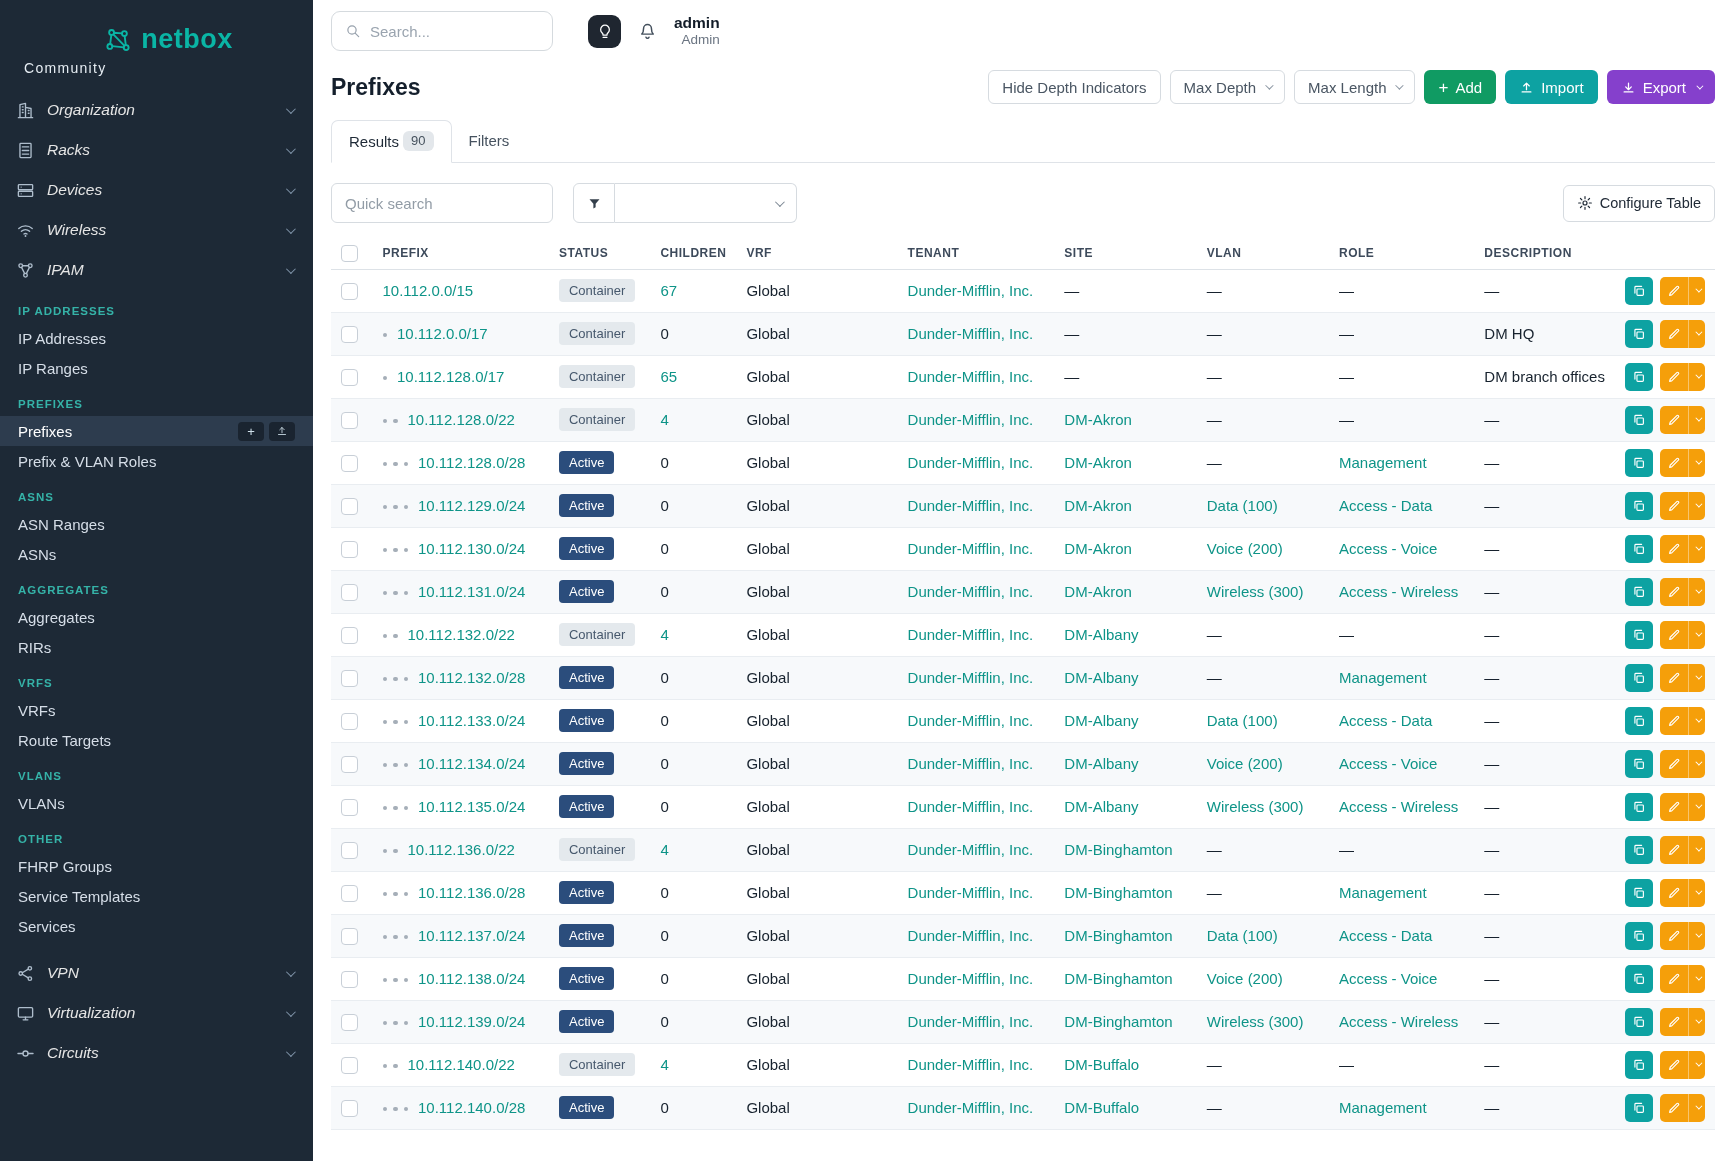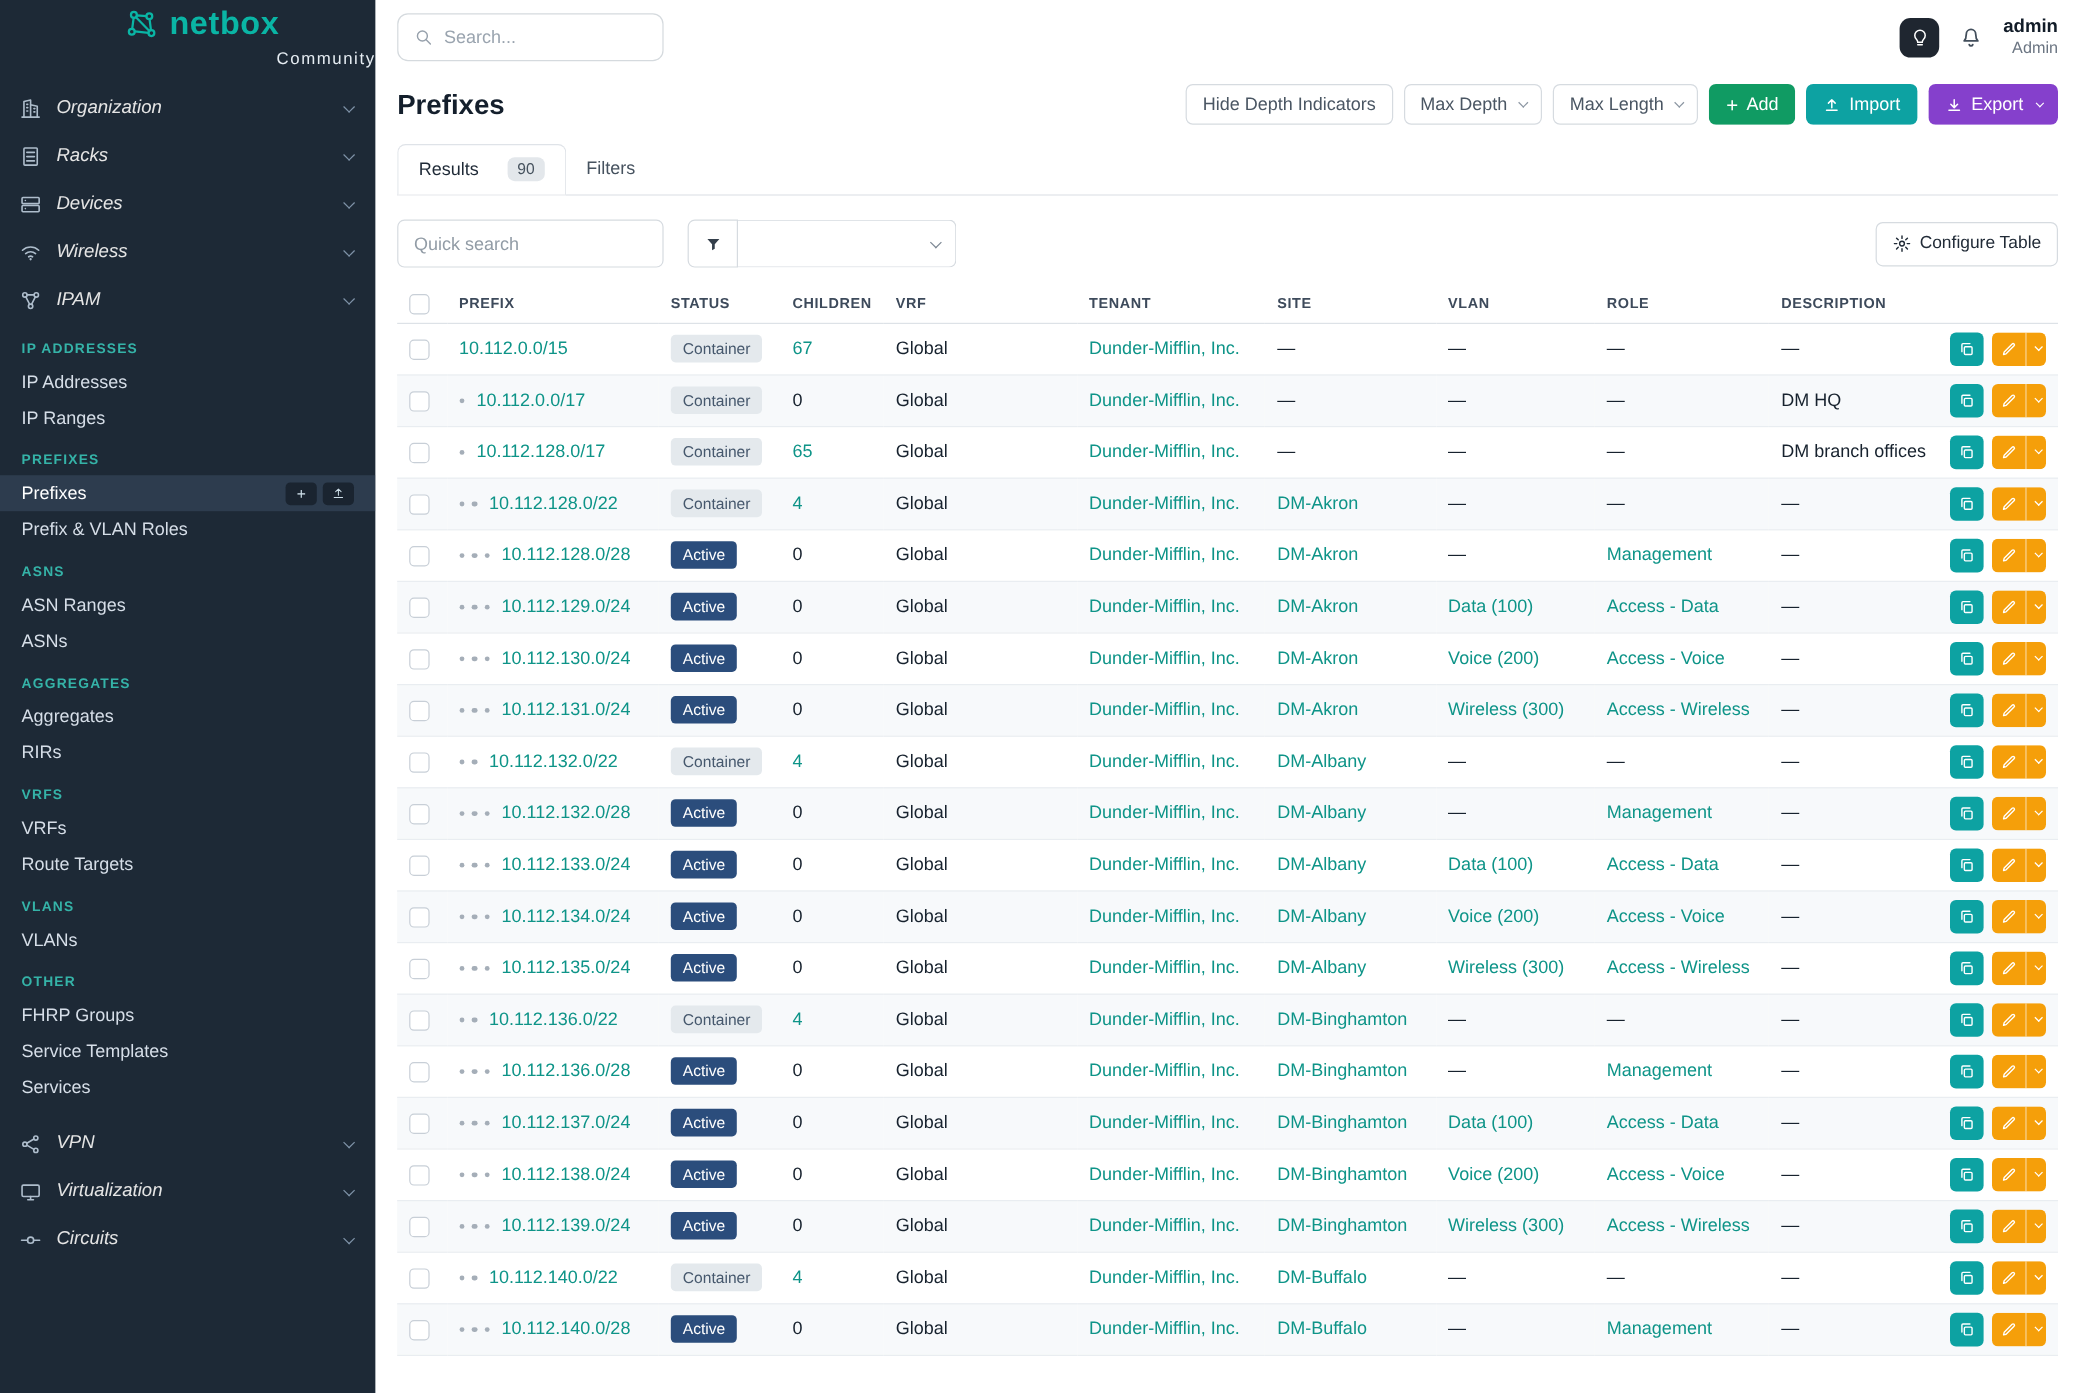--- a/index.html
+++ b/index.html
@@ -19,21 +19,21 @@
   }
   svg { display:block; }
   .icon svg { width: 19px; height: 19px; }
 
   
   .sidebar {
     width: 313px; flex: 0 0 313px; height: 100%;
     background: var(--sidebar_bg, #1d2936);
     color: #d9e1ea; overflow: hidden; display: flex; flex-direction: column;
   }
-  .logo-area { padding: 4px 0 14px; text-align: right; cursor: pointer; margin-left: 24px; }
+  .logo-area { padding: 24px 0 14px; text-align: left; cursor: pointer; margin-left: 24px; }
   .brand-row { display: flex; align-items: center; justify-content: center; gap: 9px; }
   .logo-mark { color: var(--brand_teal, #0ab5a5); }
   .logo-mark svg { width: 28px; height: 28px; }
   .brand-text { color: var(--brand_teal, #0ab5a5); font-size: 27px; font-weight: bold; letter-spacing: .5px; }
   .subtitle { margin-top: 5px; color: #e6edf3; font-size: 14px; letter-spacing: 1.3px; }
   .nav { flex: 1; overflow: hidden; }
   .nav-item {
     display: flex; align-items: center; gap: 12px; height: 40px;
     padding: 0 16px; font-size: 15.5px; color: #e5e5e5; cursor: pointer; font-style: italic;
   }
@@ -58,21 +58,21 @@
   .mini-btn {
     background: #1a2430; color: #cfe0ea; border-radius: 4px;
     min-width: 26px; height: 19px; display: flex; align-items: center; justify-content: center;
     font-size: 13px; cursor: pointer;
   }
   .mini-btn svg { width: 12px; height: 12px; }
   .bottom-items { margin-top: 12px; }
 
   
   .main { flex: 1; display: flex; flex-direction: column; min-width: 0; background: #fff; }
-  .topbar { height: 62px; display: flex; align-items: center; justify-content: space-between; padding: 0 18px; }
+  .topbar { height: 62px; display: flex; align-items: center; padding: 0 18px; gap: 35px; }
   .search-box {
     width: 222px; height: 40px; border: 1px solid #d5dade; border-radius: 9px;
     display: flex; align-items: center; gap: 9px; padding: 0 13px; color: #97a1ac;
   }
   .search-box .icon svg { width: 16px; height: 16px; }
   .search-box input { border: none; outline: none; width: 100%; font-size: 15px; font-family: inherit; color: var(--text); }
   .search-box input::placeholder { color: #9aa4af; }
   .topbar-right { display: flex; align-items: center; gap: 16px; }
   .bulb-btn {
     width: 33px; height: 33px; background: #1f2630; border: none; border-radius: 9px;
@@ -99,21 +99,21 @@
   .btn-add { background: var(--green, #109b63); color: #fff; }
   .btn-add .plus { font-size: 17px; line-height: 1; }
   .btn-import { background: var(--teal_button, #0da2a2); color: #fff; }
   .btn-export { background: var(--purple, #8540cc); color: #fff; }
   .btn .bicon svg { width: 15px; height: 15px; }
   .btn-export .chev { width: 5px; height: 5px; color: #fff; margin-left: 3px; }
 
   .tabs { display: flex; margin-top: 16px; border-bottom: 1px solid var(--border, #dfe3e8); }
   .tab {
     padding: 10px 17px 11px; font-size: 15px; color: #46525f; cursor: pointer;
-    display: flex; align-items: center; gap: 24px;
+    display: flex; align-items: center; gap: 4px;
   }
   .tab.active {
     border: 1px solid var(--border); border-bottom: 1px solid #fff;
     border-radius: 7px 7px 0 0; margin-bottom: -1px; color: #1e2936;
   }
   .tab-badge {
     background: #e3e7eb; color: #46525e; font-size: 13px;
     padding: 3px 8px; border-radius: 6px; line-height: 1.1;
   }
 

